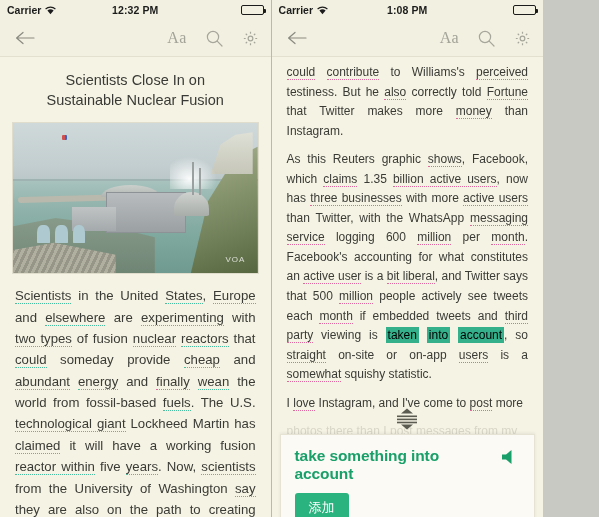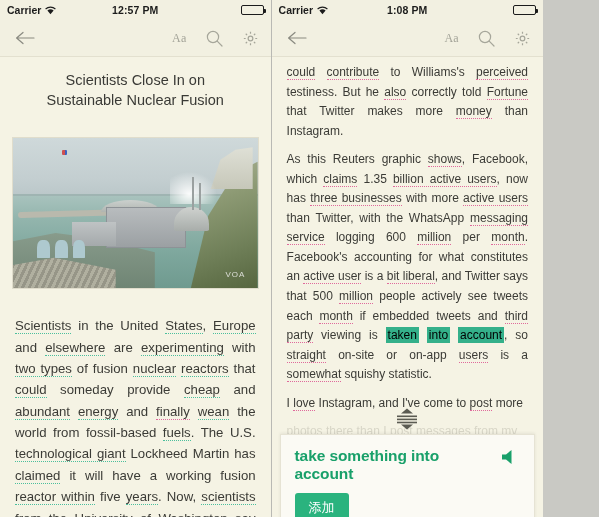--- a/index.html
+++ b/index.html
@@ -33,34 +33,34 @@
     background:#1b1b1b;border-radius:0 1px 1px 0;
   }
 
   
   .navbar{
     height:36px;background:#f2f0e1;display:flex;align-items:center;
     padding:0 12px;border-bottom:1px solid #e3e0cf;
   }
   .nav-back{width:26px;height:26px;display:flex;align-items:center;justify-content:center;color:#8a8a80;cursor:pointer;}
   .nav-right{margin-left:auto;display:flex;align-items:center;gap:19px;color:#a6a69a;}
-  .icon-aa{font-size:12px;color:#a3a398;letter-spacing:.3px;font-family:"Liberation Serif", serif;}
+  .icon-aa{font-size:16px;color:#a3a398;letter-spacing:.3px;font-family:"Liberation Serif", serif;}
   .nav-icon{display:flex;align-items:center;justify-content:center;cursor:pointer;}
 
   
   .article{
     padding:0;height:461px;overflow:hidden;background:#f5f3e4;position:relative;
   }
   .art-title{
     text-align:center;font-size:14.5px;line-height:1.35;color:#3a3a36;
     padding:14px 26px 12px;font-family:"Liberation Sans", sans-serif;
     font-weight:400;
   }
   .art-figure{
-    margin:15px 12px;height:150px;background:#8fa9ae;overflow:hidden;position:relative;
+    margin:0 12px;height:150px;background:#8fa9ae;overflow:hidden;position:relative;
     border:1px solid #e0ddcc;
   }
   
   .ph-sky{position:absolute;inset:0;background:linear-gradient(#cfd9da 0%,#c3ced0 28%,#b9c6c8 40%);}
   .ph-sea{position:absolute;left:0;right:0;top:38%;bottom:0;
     background:linear-gradient(#a9c3be 0%,#93b5ad 25%,#7fa89e 60%,#6f9a8f 100%);}
   .ph-horizon{position:absolute;left:0;right:0;top:37.5%;height:2px;background:#9fb4b2;}
   .ph-breakwater{position:absolute;left:2%;top:48%;width:62%;height:6px;background:#b9b9ad;
     transform:rotate(-1.5deg);border-radius:3px;}
   .ph-shore{position:absolute;left:0;bottom:0;width:58%;height:40%;
@@ -155,21 +155,21 @@
     <div class="statusbar">
       <div class="sb-left">
         <span>Carrier</span>
         <span class="wifi">
           <svg width="11" height="9" viewBox="0 0 11 9">
               <path d="M5.5 8.2 L2.4 4.6 a4.6 4.6 0 0 1 6.2 0 Z" fill="#1c1c1c"></path>
               <path d="M0.6 3.0 a7.3 7.3 0 0 1 9.8 0" stroke="#1c1c1c" stroke-width="1.1" fill="none"></path>
             </svg>
         </span>
       </div>
-      <div class="sb-time">12:57 PM</div>
+      <div class="sb-time">12:32 PM</div>
       <div class="sb-right">
         <span class="battery"><span class="lvl"></span></span>
       </div>
     </div>
 
     <div class="navbar">
       <div class="nav-back">
         <svg width="20" height="14" viewBox="0 0 20 14">
             <path d="M8 1.5 L1.6 7 L8 12.5 M1.6 7 H19" stroke="#8a8a80" stroke-width="1.2" fill="none" stroke-linecap="round" stroke-linejoin="round"></path>
           </svg>

